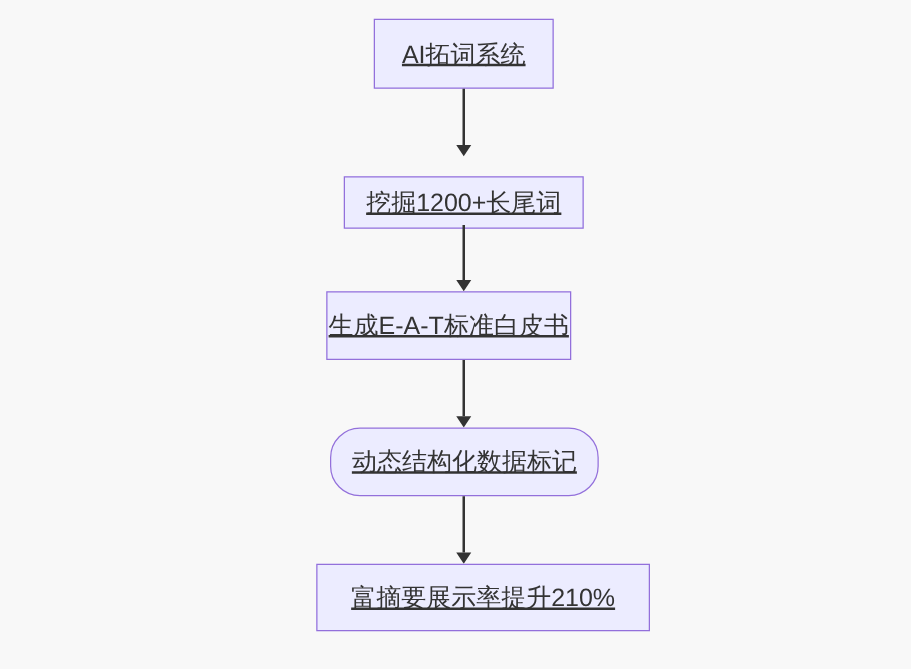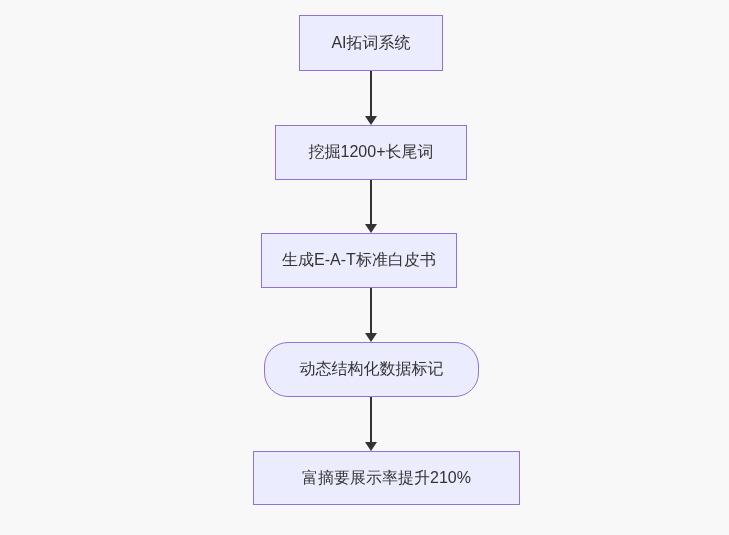--- a/index.html
+++ b/index.html
@@ -17,29 +17,30 @@
     position: relative;
     width: 729px;
     height: 535px;
   }
   .node {
     position: absolute;
     box-sizing: border-box;
     background: var(--node-fill, #ececff);
     border: 1px solid var(--node-border, #9370db);
     color: var(--text, #333333);
-    font-size: 16px;
+    font-size: 20px;
     display: flex;
     align-items: center;
     justify-content: center;
     text-align: center;
     white-space: nowrap;
+    text-decoration: underline;
   }
   .node-1 { left: 299px; top: 15px;  width: 144px; height: 56px; }
-  .node-2 { left: 275px; top: 125px; width: 192px; height: 55px; }
+  .node-2 { left: 275px; top: 141px; width: 192px; height: 42px; }
   .node-3 { left: 261px; top: 233px; width: 196px; height: 55px; }
   .node-4 { left: 264px; top: 342px; width: 215px; height: 55px; border-radius: 24px; }
   .node-5 { left: 253px; top: 451px; width: 267px; height: 54px; }
 
   .arrow {
     position: absolute;
     left: 371px;
     transform: translateX(-50%);
     display: flex;
     flex-direction: column;

